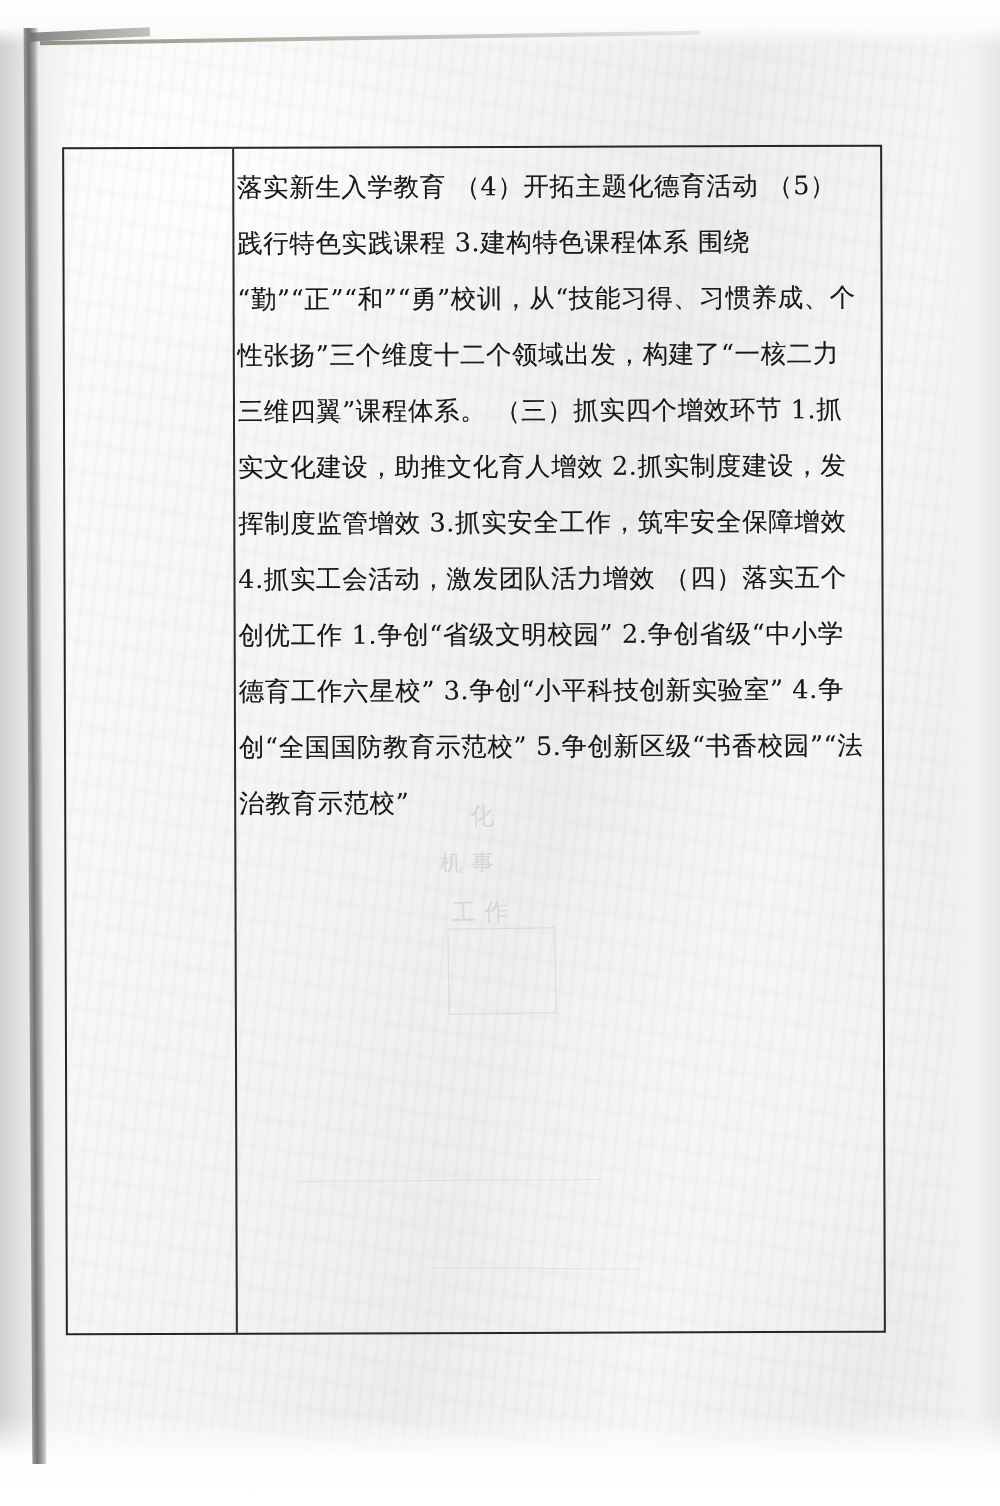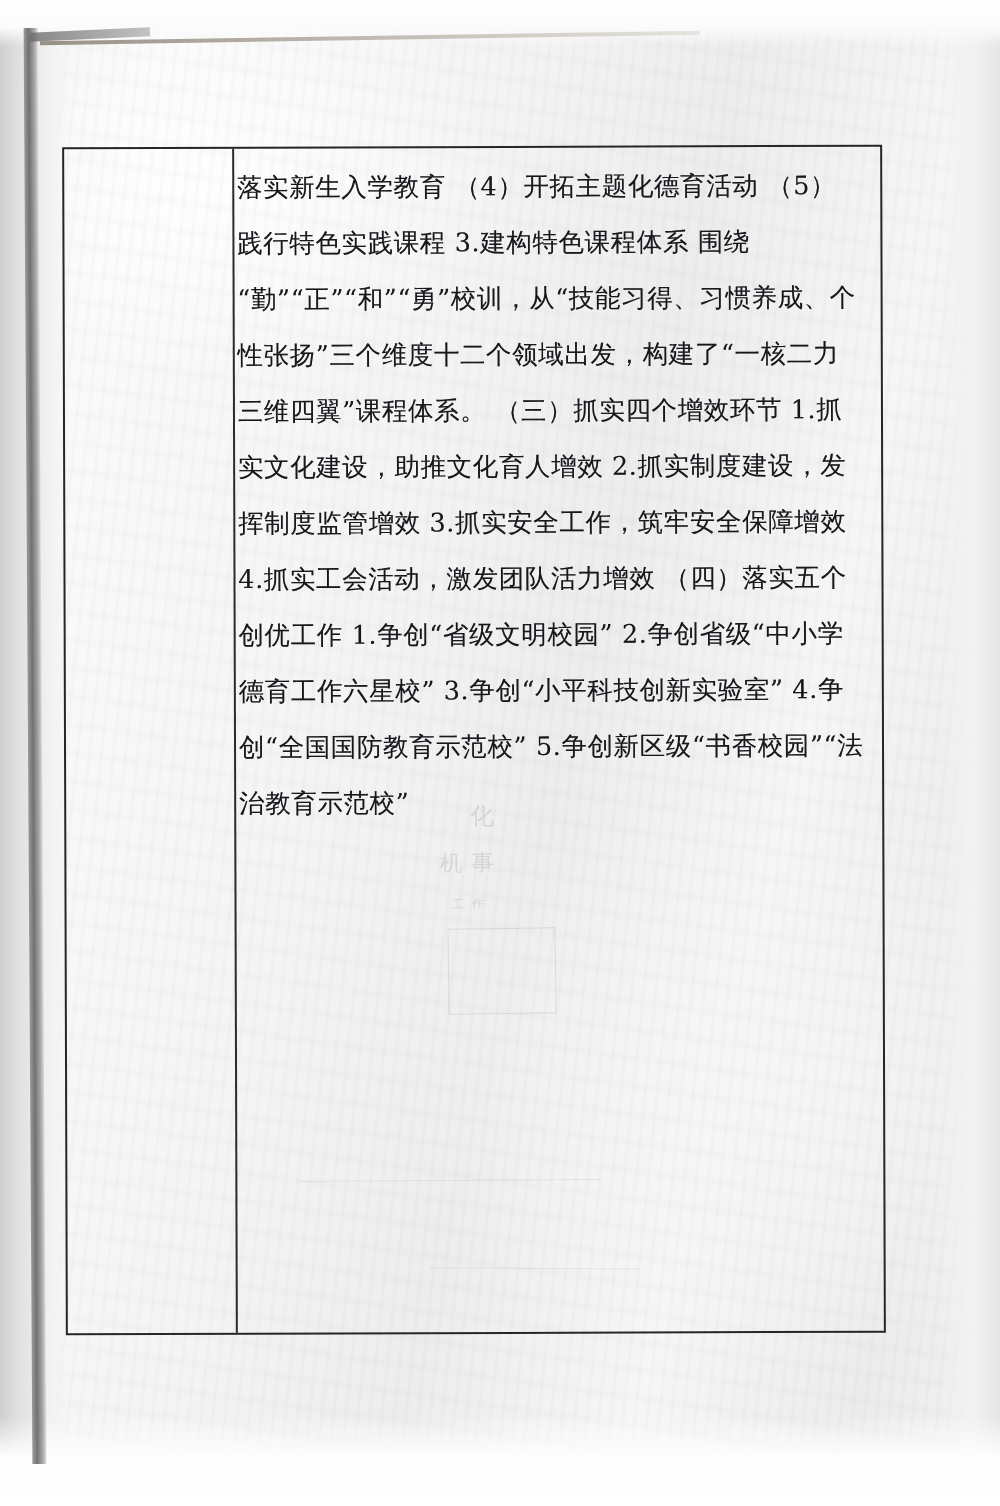--- a/index.html
+++ b/index.html
@@ -122,21 +122,21 @@
   
   .ghost {
     position: absolute;
     color: rgba(90,90,95,0.16);
     font-family: "DejaVu Serif", "Liberation Serif", serif;
     transform: rotate(-1deg);
     user-select: none;
   }
   .ghost-1 { left: 470px; top: 800px; font-size: 24px; letter-spacing: 6px; }
   .ghost-2 { left: 440px; top: 848px; font-size: 22px; letter-spacing: 10px; }
-  .ghost-3 { left: 452px; top: 896px; font-size: 12px; letter-spacing: 8px; }
+  .ghost-3 { left: 452px; top: 896px; font-size: 24px; letter-spacing: 8px; }
   .ghost-box {
     position: absolute;
     left: 448px; top: 928px;
     width: 106px; height: 84px;
     border: 1px solid rgba(120,120,125,0.18);
     transform: rotate(-0.8deg);
   }
   .ghost-line-a {
     position: absolute;
     left: 300px; top: 1180px;

